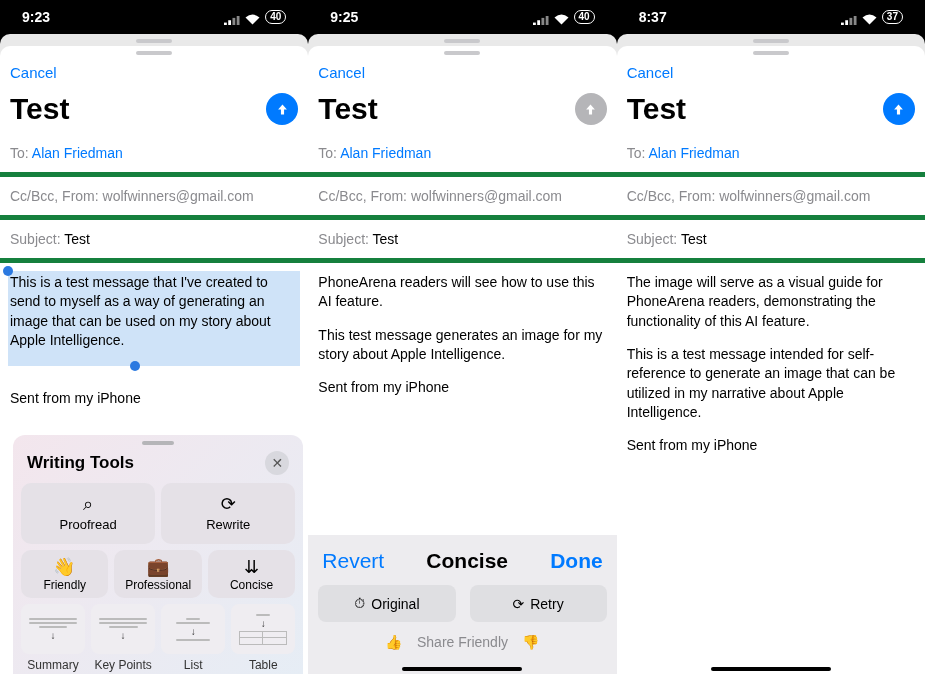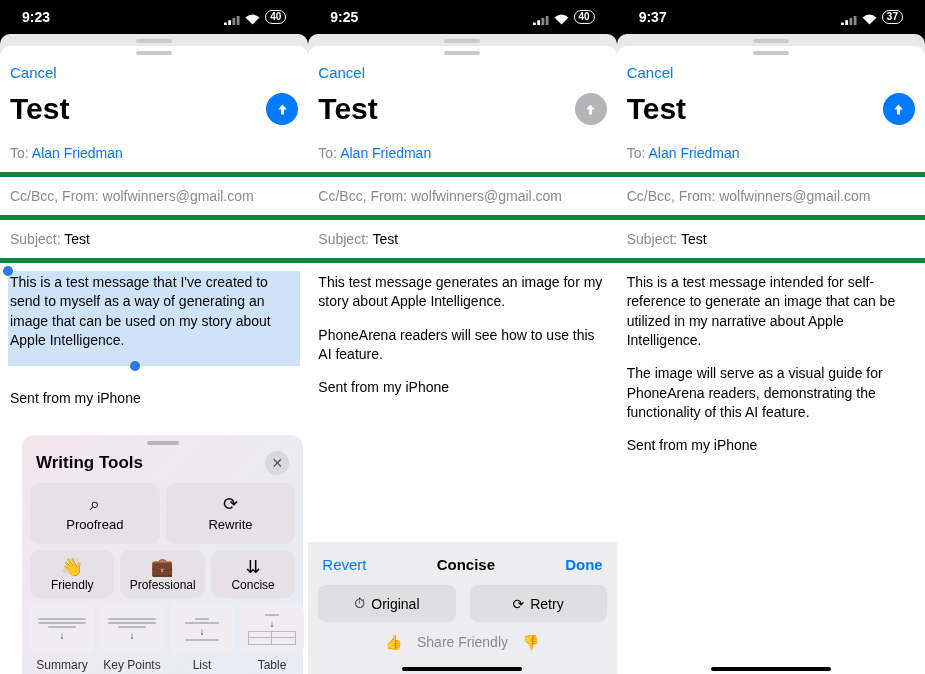--- a/index.html
+++ b/index.html
@@ -30,41 +30,41 @@
     .body p { margin-bottom: 14px; }
     .sel-wrap { position: relative; background: #cfe3f8; margin: -2px -2px 12px -2px; padding: 2px; }
     .sel-wrap p { margin-bottom: 14px; }
     .sel-wrap p:last-child { margin-bottom: 0; }
     .selh { position: absolute; width: 10px; height: 10px; background: #2b79e0; border-radius: 50%; }
     .selh-a { top: -5px; left: -5px; }
     .selh-b { bottom: -5px; right: 160px; }
     .sig { font-size: 14px; color: #000; padding: 0 10px; }
 
     
-    .wt-panel { position: absolute; left: 22px; right: 5px; bottom: 0; background: linear-gradient(135deg, #f3e6ed 0%, #e6edf5 100%); border-radius: 12px 12px 0 0; padding: 6px 8px 2px; }
+    .wt-panel { position: absolute; left: 13px; right: 5px; bottom: 0; background: linear-gradient(135deg, #f3e6ed 0%, #e6edf5 100%); border-radius: 12px 12px 0 0; padding: 6px 8px 2px; }
     .wt-grabber { width: 32px; height: 4px; background: #b5b5b8; border-radius: 4px; margin: 0 auto 6px; }
     .wt-head { display: flex; align-items: center; justify-content: space-between; padding: 0 6px 8px; }
     .wt-title { font-size: 17px; font-weight: 600; }
     .wt-close { width: 24px; height: 24px; border-radius: 50%; background: #d8d8de; display: flex; align-items: center; justify-content: center; font-size: 14px; color: #555; }
     .wt-row { display: flex; gap: 6px; margin-bottom: 6px; }
     .wt-btn { flex: 1; background: #e5e1e7; border-radius: 10px; display: flex; flex-direction: column; align-items: center; justify-content: center; padding: 12px 0; gap: 4px; }
     .wt-btn-sm { flex: 1; background: #e5e1e7; border-radius: 10px; display: flex; flex-direction: column; align-items: center; justify-content: center; padding: 8px 0 6px; gap: 2px; font-size: 12px; }
     .wt-icon { font-size: 18px; line-height: 1; }
     .wt-btn span.lbl { font-size: 13px; text-align: center; }
     .wt-format-row { display: flex; gap: 6px; }
     .wt-format { flex: 1; display: flex; flex-direction: column; align-items: center; gap: 4px; }
     .wt-thumb { width: 64px; height: 50px; background: #efedf1; border-radius: 8px; display:flex; flex-direction:column; align-items:center; justify-content:center; gap:2px; padding:6px 8px;}
     .tl { height:2px; background:#bbb; width:100%; border-radius:1px;}
     .arr { font-size:10px; color:#333;}
     .wt-fcap { font-size: 12px; color: #333; }
     .home-ind { position: absolute; bottom: 3px; left: 50%; transform: translateX(-50%); width: 120px; height: 4px; background: #000; border-radius: 4px; }
 
     
     .concise-bar { position: absolute; left: 0; right: 0; bottom: 0; background: #edecef; padding: 0 10px 18px; }
-    .cb-head { display: flex; align-items: flex-end; justify-content: space-between; padding: 14px 4px 12px; font-size: 15px; }
+    .cb-head { display: flex; align-items: flex-end; justify-content: space-between; padding: 14px 4px 12px; font-size: 21px; }
     .cb-revert { color: #007aff; }
     .cb-title { font-weight: 600; }
     .cb-done { color: #007aff; font-weight: 700; }
     .cb-btn-row { display: flex; gap: 14px; padding: 0 0 12px; }
     .cb-btn { flex: 1; background: #dfdfe2; border-radius: 8px; padding: 10px 0; display: flex; align-items: center; justify-content: center; gap: 6px; font-size: 14px; }
     .cb-fb { display: flex; align-items: center; justify-content: center; gap: 14px; font-size: 14px; color: #8a8a8e; padding-bottom: 6px;}
   </style>
 </head>
 <body>
 
@@ -215,22 +215,22 @@
       <div class="send-btn send-disabled">
           <svg viewBox="0 0 24 24">
             <path d="M12 4 L19 12 L14.5 12 L14.5 20 L9.5 20 L9.5 12 L5 12 Z" fill="#fff"></path>
           </svg>
         </div>
     </div>
     <div class="field-row"><span class="field-label">To:</span> <span class="to-name">Alan Friedman</span></div>
     <div class="field-row"><span class="field-label">Cc/Bcc, From:</span> <span class="field-val">wolfwinners@gmail.com</span></div>
     <div class="field-row"><span class="field-label">Subject:</span> <span class="subj-val">Test</span></div>
     <div class="body">
+      <p>PhoneArena readers will see how to use this AI feature.</p>
       <p>This test message generates an image for my story about Apple Intelligence.</p>
-      <p>PhoneArena readers will see how to use this AI feature.</p>
       <p>Sent from my iPhone</p>
     </div>
 
     <div class="concise-bar">
       <div class="cb-head">
         <span class="cb-revert">Revert</span>
         <span class="cb-title">Concise</span>
         <span class="cb-done">Done</span>
       </div>
       <div class="cb-btn-row">
@@ -248,21 +248,21 @@
         <span>Share Friendly</span>
         <span>👎</span>
       </div>
       <div class="home-ind"></div>
     </div>
   </div>
 </div>
 
 <div class="panel">
   <div class="statusbar">
-    <span>9:37</span>
+    <span>8:37</span>
     <div class="status-right">
       <span class="signal-icon"><svg viewBox="0 0 17 10">
             <rect x="0" y="7" width="3" height="3" fill="#fff"></rect>
             <rect x="4.5" y="4.5" width="3" height="5.5" fill="#fff"></rect>
             <rect x="9" y="2" width="3" height="8" fill="#888"></rect>
             <rect x="13.5" y="0" width="3" height="10" fill="#888"></rect>
           </svg></span>
       <span class="wifi-icon"><svg viewBox="0 0 15 11">
             <path d="M7.5 10.5 L0.5 3.5 Q7.5 -2.5 14.5 3.5 Z" fill="#fff"></path>
           </svg></span>
@@ -280,19 +280,19 @@
       <div class="send-btn send-enabled">
           <svg viewBox="0 0 24 24">
             <path d="M12 4 L19 12 L14.5 12 L14.5 20 L9.5 20 L9.5 12 L5 12 Z" fill="#fff"></path>
           </svg>
         </div>
     </div>
     <div class="field-row"><span class="field-label">To:</span> <span class="to-name">Alan Friedman</span></div>
     <div class="field-row"><span class="field-label">Cc/Bcc, From:</span> <span class="field-val">wolfwinners@gmail.com</span></div>
     <div class="field-row"><span class="field-label">Subject:</span> <span class="subj-val">Test</span></div>
     <div class="body">
+      <p>The image will serve as a visual guide for PhoneArena readers, demonstrating the functionality of this AI feature.</p>
       <p>This is a test message intended for self-reference to generate an image that can be utilized in my narrative about Apple Intelligence.</p>
-      <p>The image will serve as a visual guide for PhoneArena readers, demonstrating the functionality of this AI feature.</p>
       <p>Sent from my iPhone</p>
     </div>
     <div class="home-ind"></div>
   </div>
 </div>
 
 </body></html>

